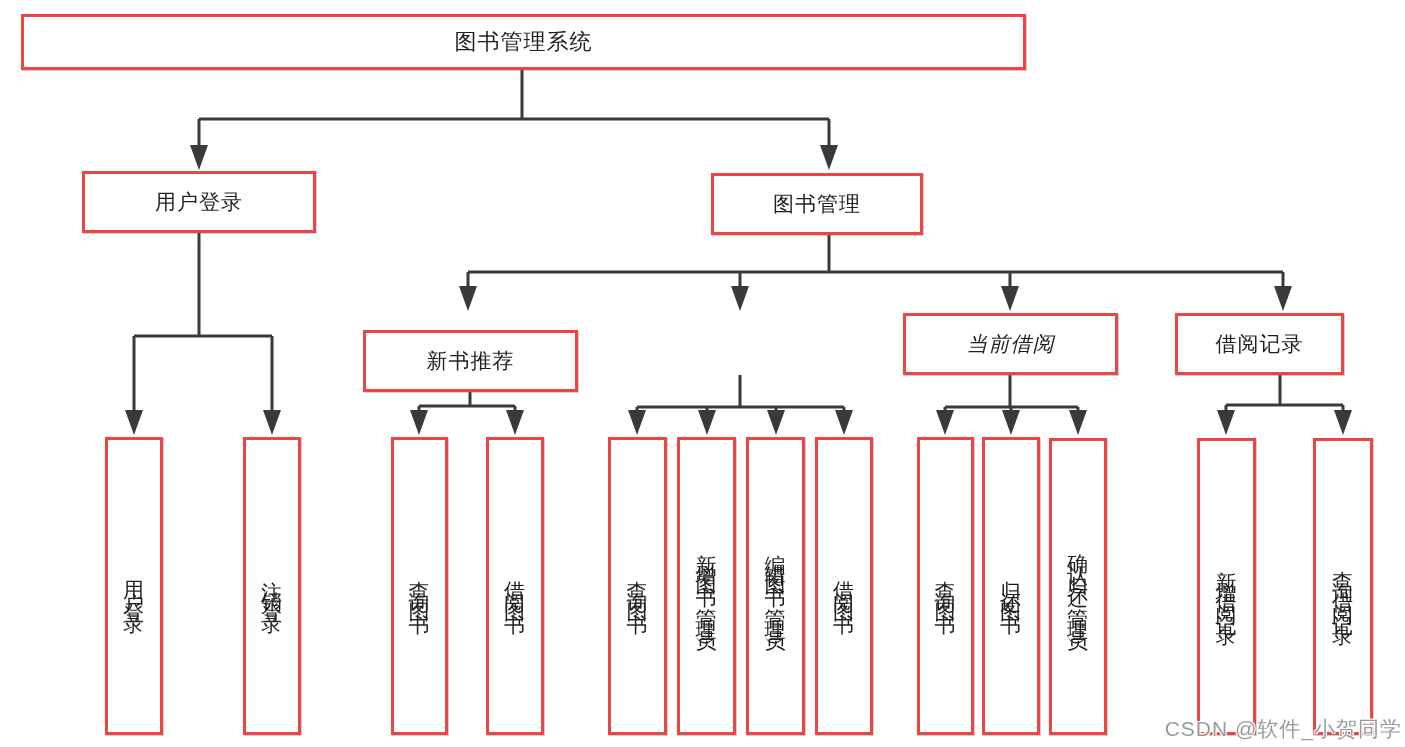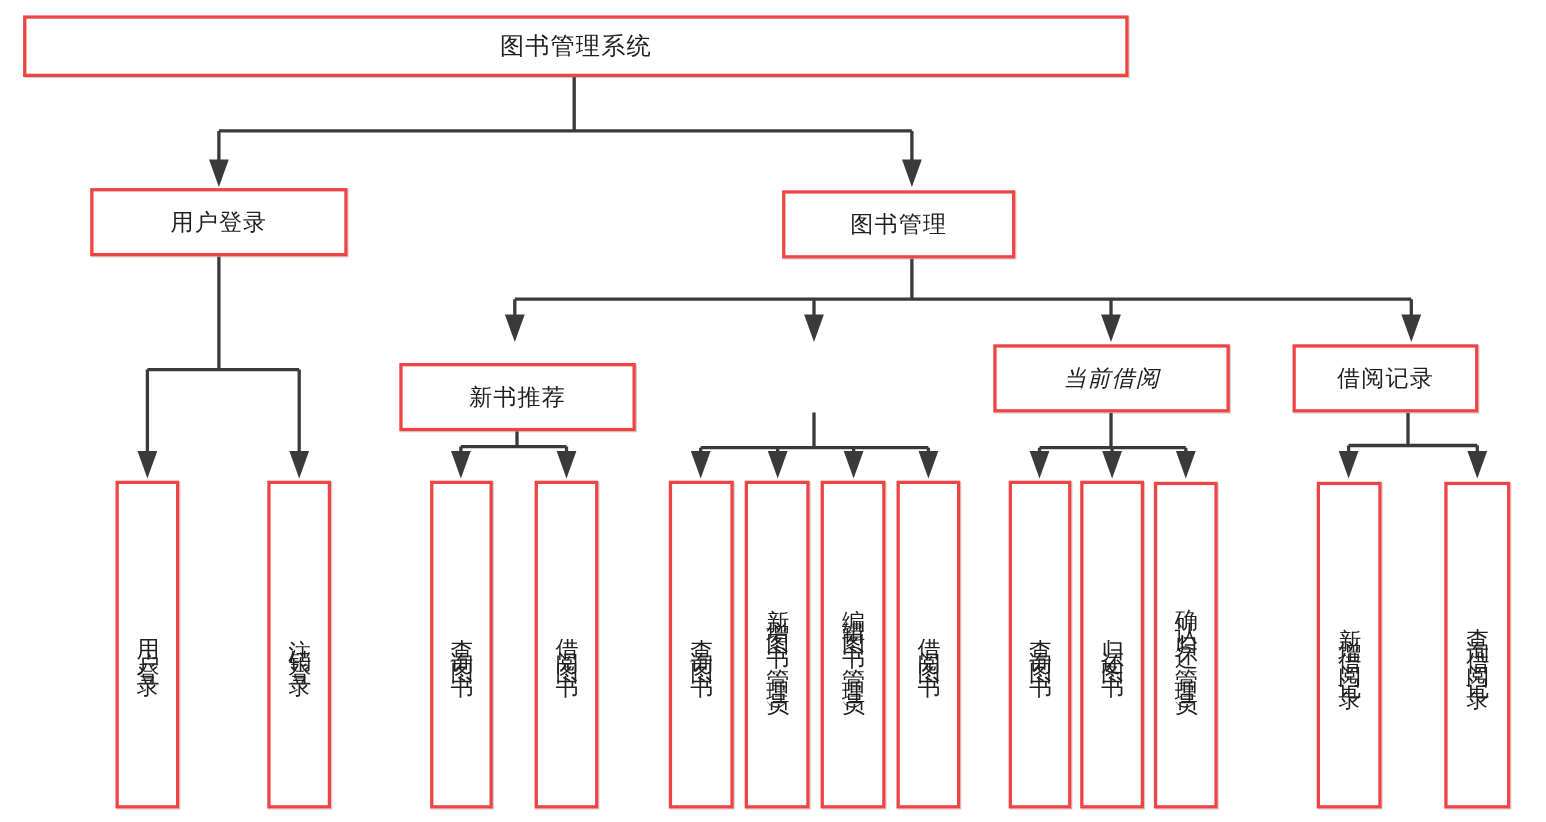--- a/index.html
+++ b/index.html
@@ -145,14 +145,15 @@
     <span class="vlabel">确认归还（管理员）</span>
   </div>
 
   <div class="box v" style="left:1197px;top:438px;width:59px;height:297px;">
     <span class="vlabel">新增借阅记录</span>
   </div>
   <div class="box v" style="left:1313px;top:438px;width:60px;height:297px;">
     <span class="vlabel">查询借阅记录</span>
   </div>
 
+  <div class="watermark">CSDN @软件_小贺同学</div>
 
 </div>
 
 </body></html>

